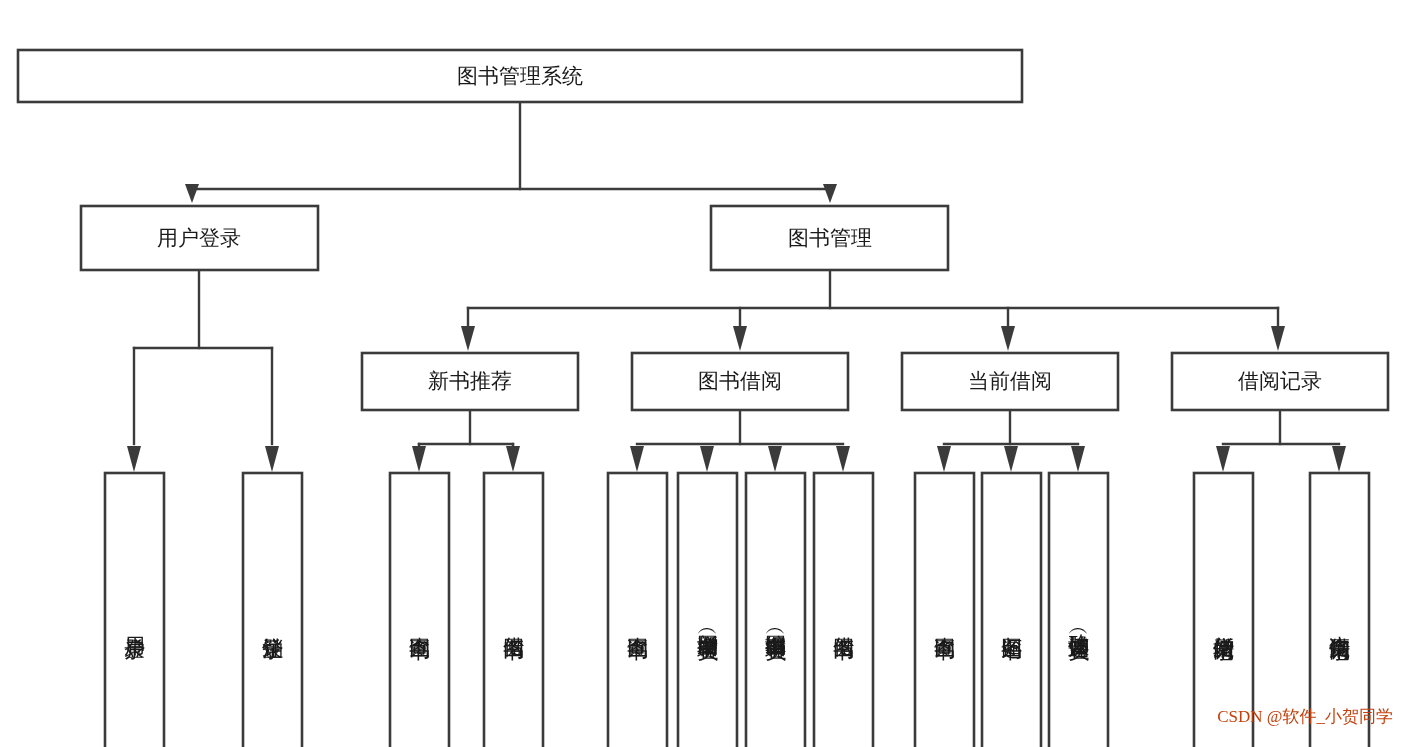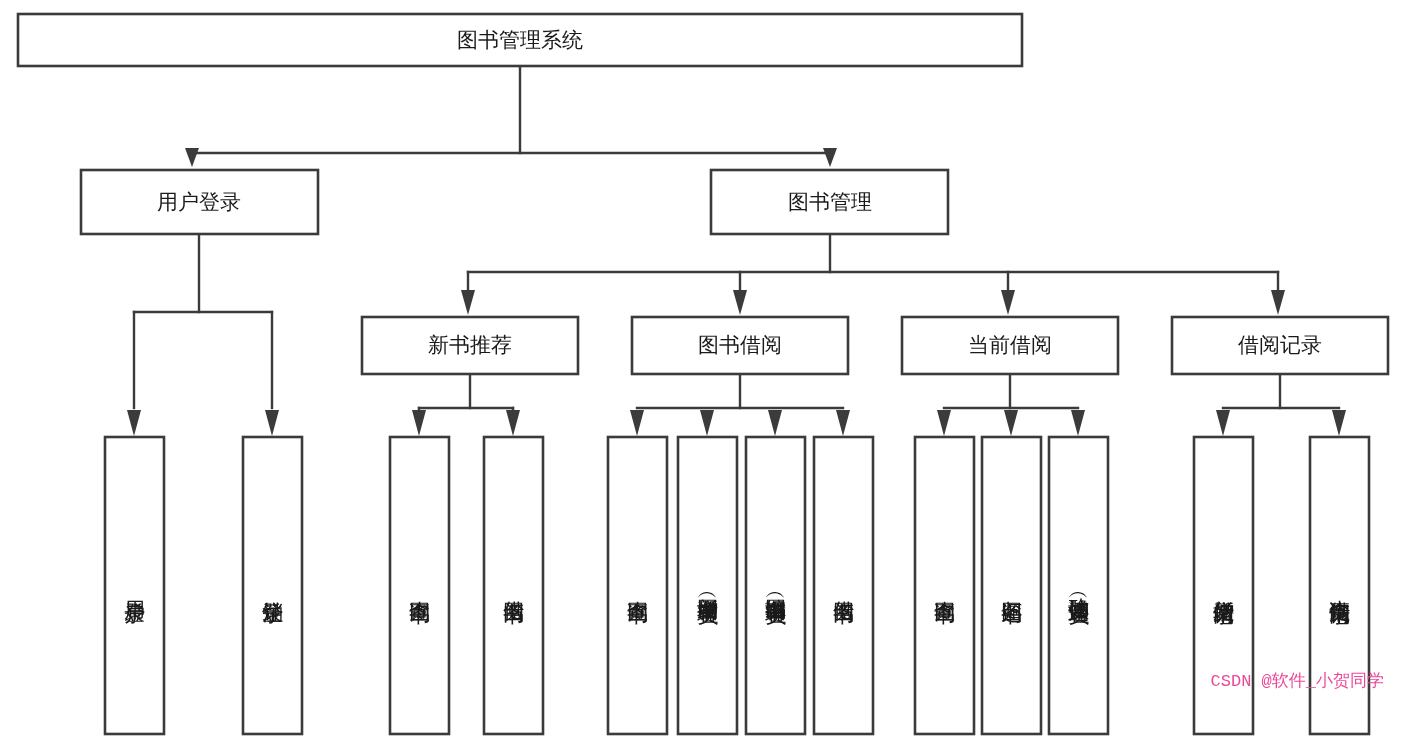--- a/index.html
+++ b/index.html
@@ -10,20 +10,21 @@
   body {
     width: 1405px;
     height: 747px;
     font-family: "Liberation Sans", "DejaVu Sans", sans-serif;
     overflow: hidden;
   }
   #diagram-root {
     position: relative;
     width: 1405px;
     height: 698px;
+    margin-top: 36px;
   }
   svg.diagram-canvas {
     position: absolute;
     top: 0;
     left: 0;
     width: 1405px;
     height: 747px;
   }
   .node-rect {
     fill: #ffffff;
@@ -58,25 +59,25 @@
     display: flex;
     align-items: center;
     justify-content: center;
     letter-spacing: 1px;
     white-space: nowrap;
     pointer-events: none;
     user-select: none;
   }
   .watermark {
     position: absolute;
-    right: 21px;
+    right: 12px;
     bottom: 6px;
-    font-family: Liberation Mono, monospace;
+    font-family: Liberation Serif, serif;
     font-size: 17px;
-    color: #ec4899;
+    color: #c2410c;
     white-space: nowrap;
     user-select: none;
   }
 </style>
 </head>
 <body>
 
 <div id="diagram-root">
 
   <svg class="diagram-canvas" viewBox="0 0 1405 747">

